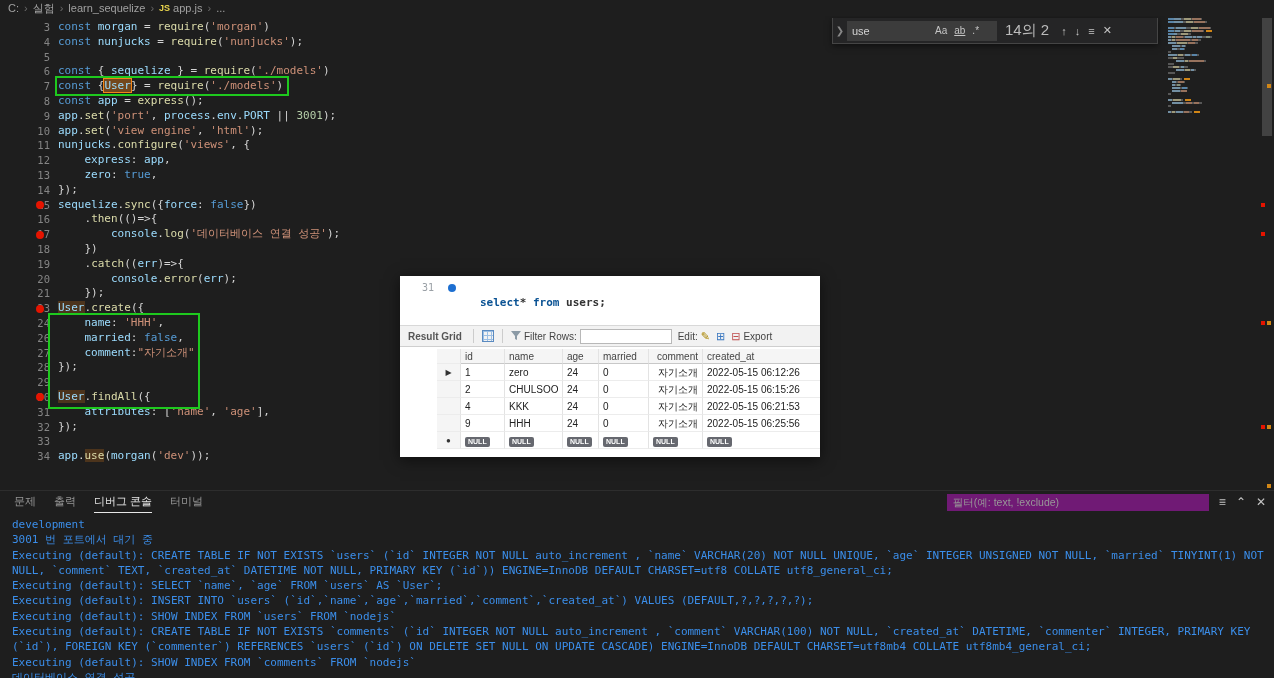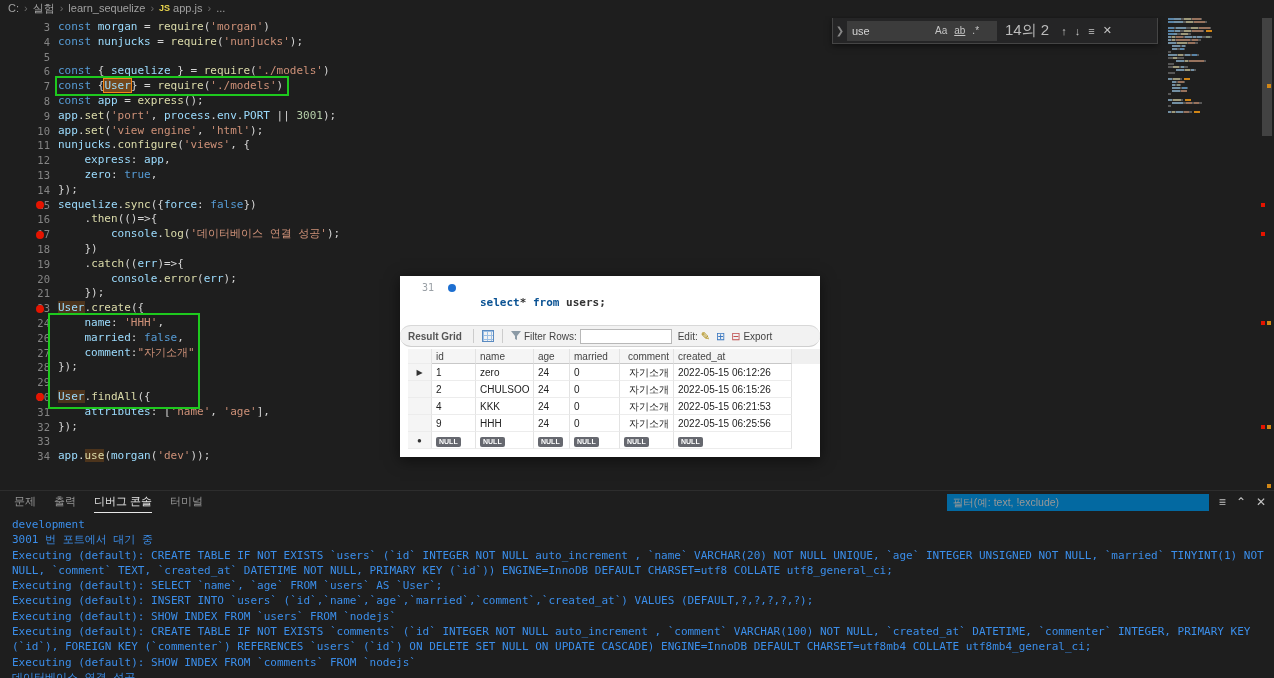--- a/index.html
+++ b/index.html
@@ -71,31 +71,31 @@
     background:#ffffff; box-shadow:0 3px 14px rgba(0,0,0,.55); z-index:15; overflow:hidden; }
   #wb-query-area { height:49px; background:#ffffff; position:relative;
     font-family:"DejaVu Sans Mono", monospace; }
   .wb-ln { position:absolute; left:22px; top:6px; color:#9aa0a6; font-size:10px; }
   .wb-dot { position:absolute; left:48px; top:8px; width:8px; height:8px; border-radius:50%;
     background:#1d6fd1; }
   #wb-query { position:absolute; left:80px; top:20px; font-size:11px; font-weight:bold; }
   .sqlk { color:#0b5394; } .sqlp { color:#333333; }
   #wb-toolbar { height:22px; background:#f2f2f2; border-top:1px solid #d8d8d8;
     border-bottom:1px solid #cfcfcf; display:flex; align-items:center; padding-left:8px;
-    font-size:10px; color:#444; white-space:nowrap;border-radius:11px; }
+    font-size:10px; color:#444; white-space:nowrap; }
   .wb-tb-label { font-weight:bold; color:#555; margin-right:6px; }
   .wb-tb-sep { width:1px; height:14px; background:#cccccc; margin:0 5px; }
   .wb-grid-icon { display:inline-block; width:12px; height:12px; border:1px solid #5a8ac0;
     background:linear-gradient(#9cbfe4 1px, transparent 1px),
                linear-gradient(90deg,#9cbfe4 1px, transparent 1px);
     background-size:4px 4px; margin:0 3px; }
   .wb-icon { margin:0 3px; font-size:11px; cursor:pointer; }
   .wb-filter-input { width:92px; height:15px; border:1px solid #b8b8b8; background:#fff;
     margin:0 6px 0 3px; font-size:10px; }
-  #wb-grid { padding:2px 0 0 8px; font-size:10px; color:#222; }
+  #wb-grid { padding:2px 0 0 20px; font-size:10px; color:#222;margin-left:17px; }
   .wb-row { display:flex; height:17px; line-height:17px; background:#fff; cursor:pointer; }
   .wb-row.head { height:15px; line-height:15px; background:#f0f0f0; color:#444; cursor:default; }
   .wb-cell { border-right:1px solid #e3e3e3; border-bottom:1px solid #ececec;
     padding-left:4px; overflow:hidden; white-space:nowrap; }
   .head .wb-cell { border-bottom:1px solid #c8c8c8; background:#f5f5f5; }
   .wb-sel { flex:0 0 24px; width:24px; text-align:center; color:#333; font-size:8px;
     border-right:1px solid #e3e3e3; border-bottom:1px solid #ececec; background:#f5f5f5; }
   .col0 { flex:0 0 44px; width:44px; } .col1 { flex:0 0 58px; width:58px; }
   .col2 { flex:0 0 36px; width:36px; } .col3 { flex:0 0 50px; width:50px; }
   .col4 { flex:0 0 54px; width:54px; text-align:right; padding-right:4px; }
@@ -104,21 +104,21 @@
   .null-badge { display:inline-block; background:#66686f; color:#fff; font-size:7px;
     font-weight:bold; padding:1px 3px; border-radius:2px; line-height:8px; margin-top:3px; }
 
   
   #panel { position:absolute; top:490px; left:0; right:0; bottom:0;
     border-top:1px solid #2d2d2d; background:#1e1e1e; }
   #panel-bar { height:22px; display:flex; align-items:center; padding:0 8px 0 14px; }
   .ptab { font-size:11px; color:#969696; margin-right:18px; padding:2px 0 3px;
     cursor:pointer; white-space:nowrap; }
   .ptab.active { color:#e7e7e7; border-bottom:1px solid #e7e7e7; }
-  #panel-filter { margin-left:auto; width:262px; height:17px; background:#0369a1;
+  #panel-filter { margin-left:auto; width:262px; height:17px; background:#701a75;
     border:none; outline:none; color:#bbbbbb; font-size:10.5px; padding:0 6px;
     font-family:"Liberation Sans", sans-serif; }
   #panel-filter::placeholder { color:#989898; }
   .picon { color:#c5c5c5; font-size:12px; margin-left:10px; cursor:pointer; }
   #console-lines { position:absolute; top:24px; left:0; right:6px; bottom:0;
     padding:2px 4px 4px 12px; overflow:hidden;
     font-family:"DejaVu Sans Mono", monospace; font-size:11px; line-height:15.3px; }
   .console-line { color:var(--accent-blue,#3b8eea); word-break:break-all; white-space:pre-wrap; }
 </style>
 </head>

